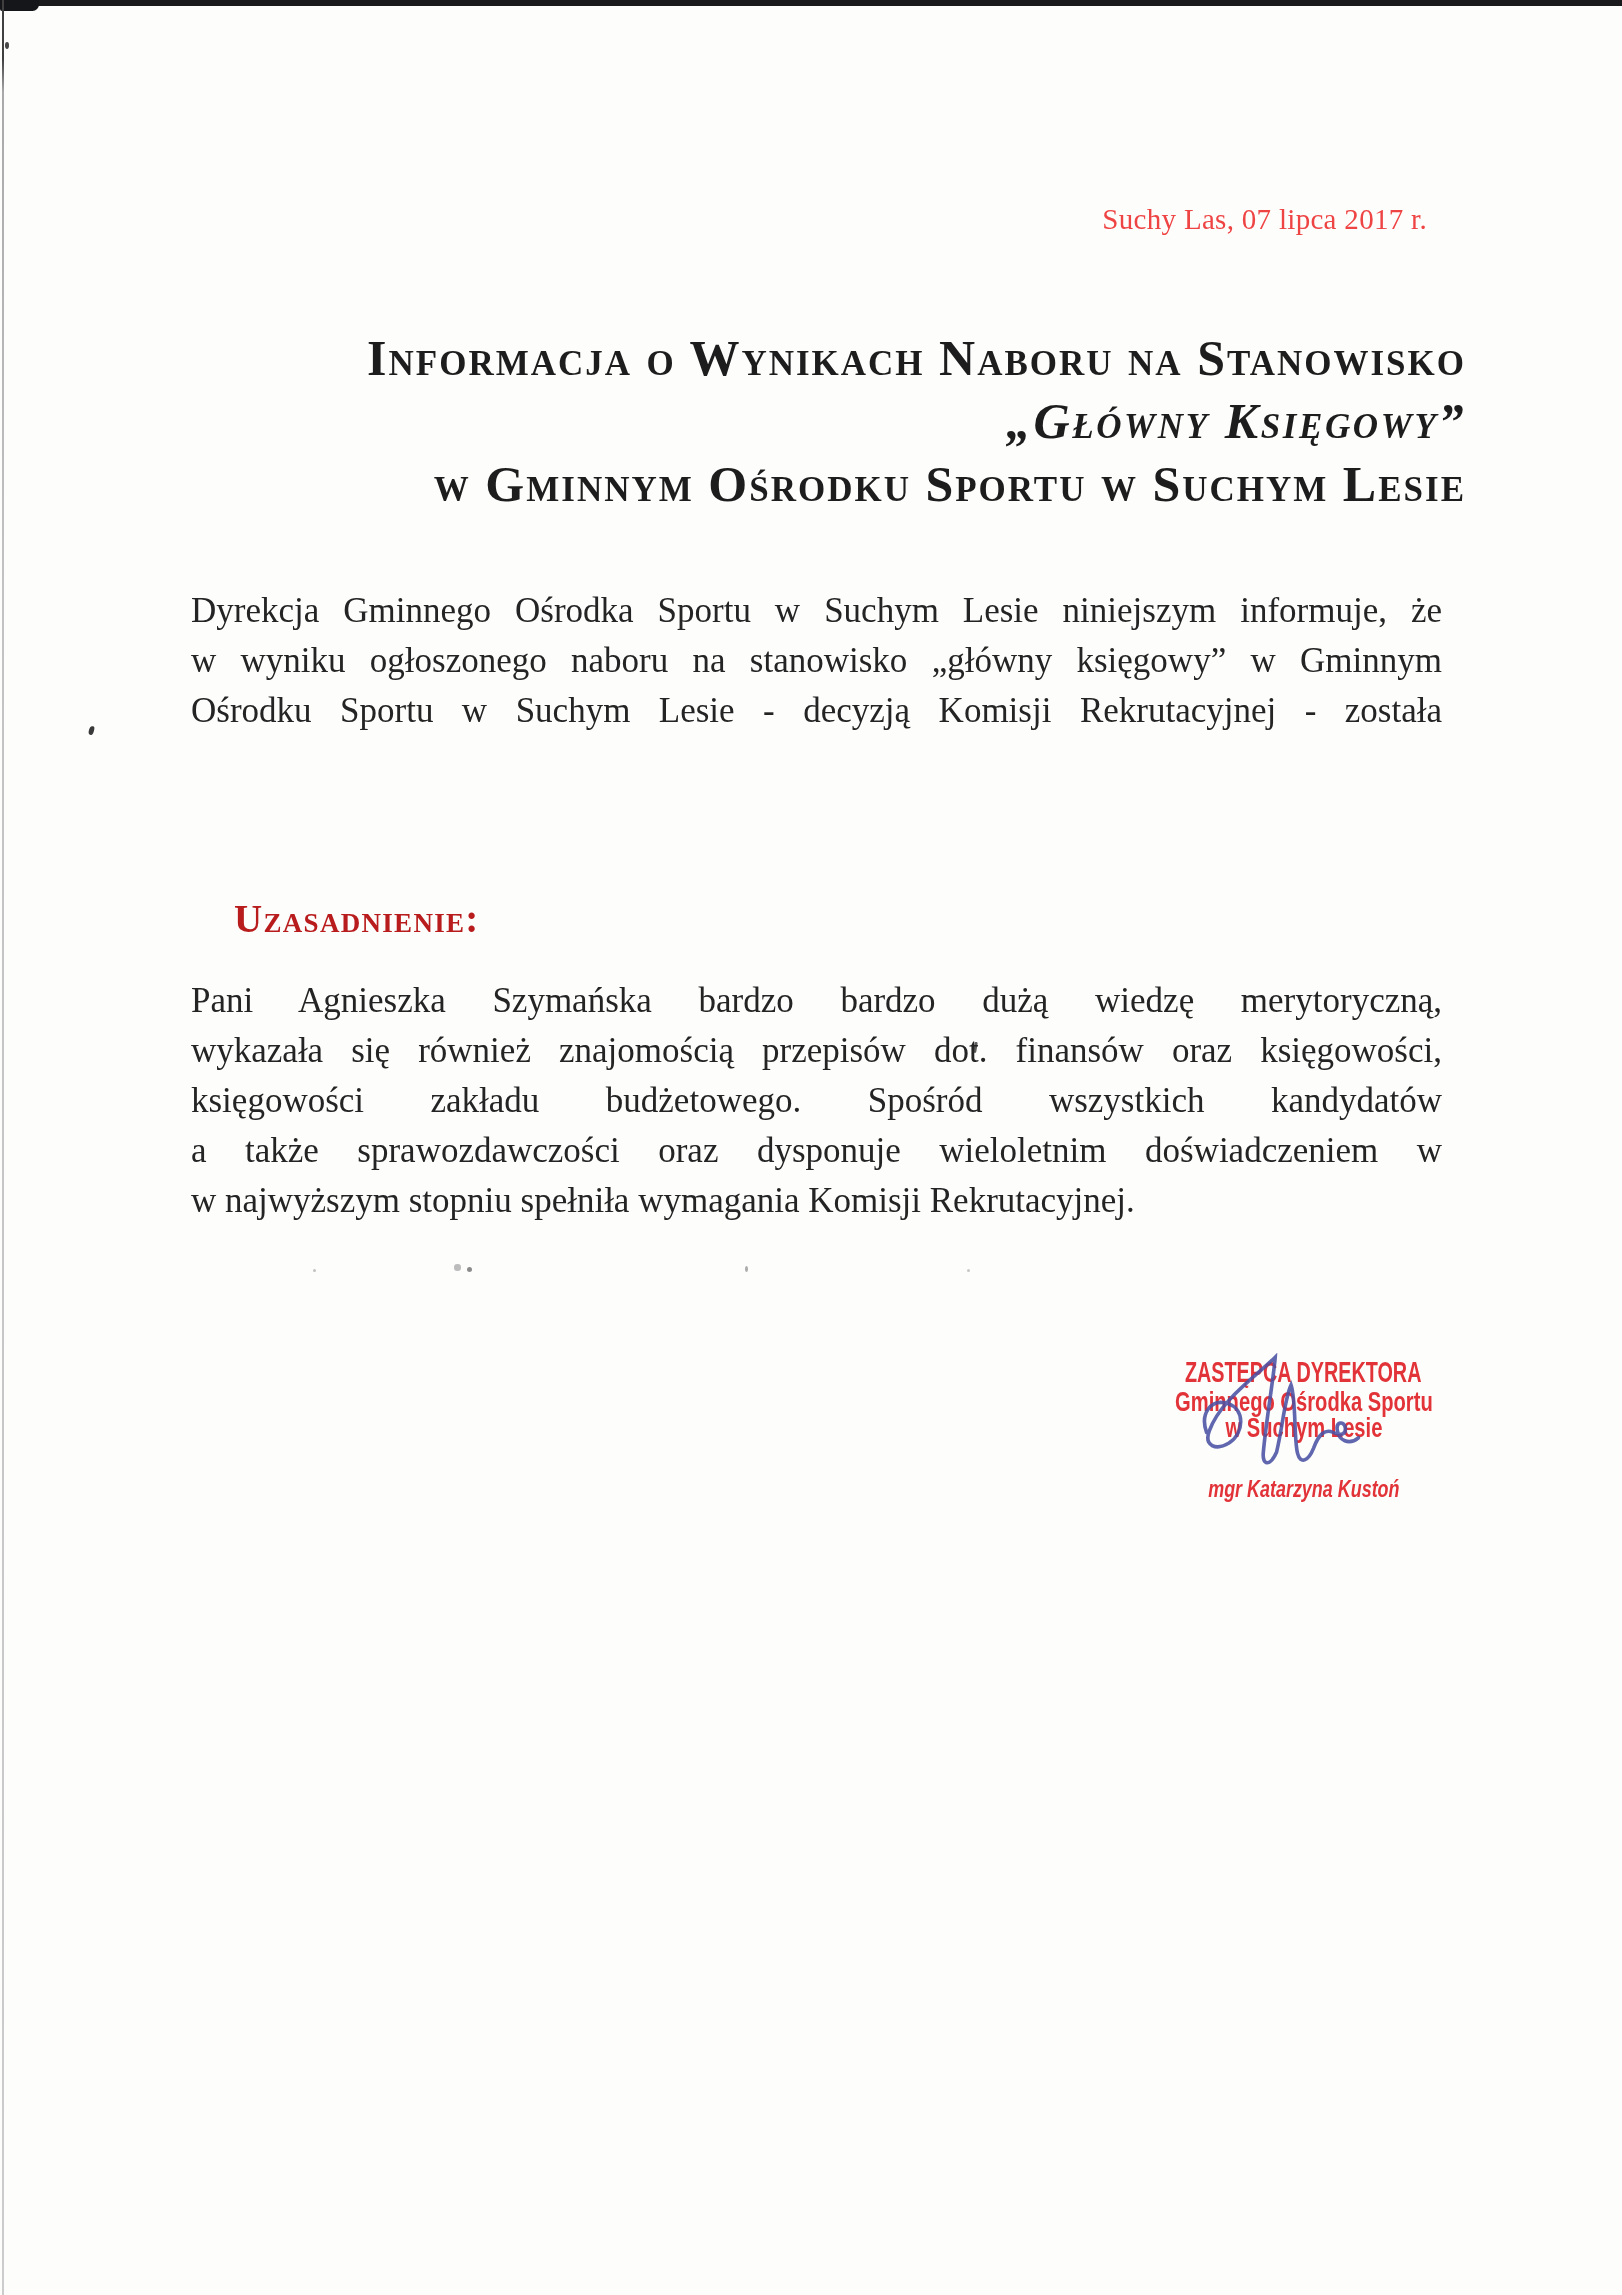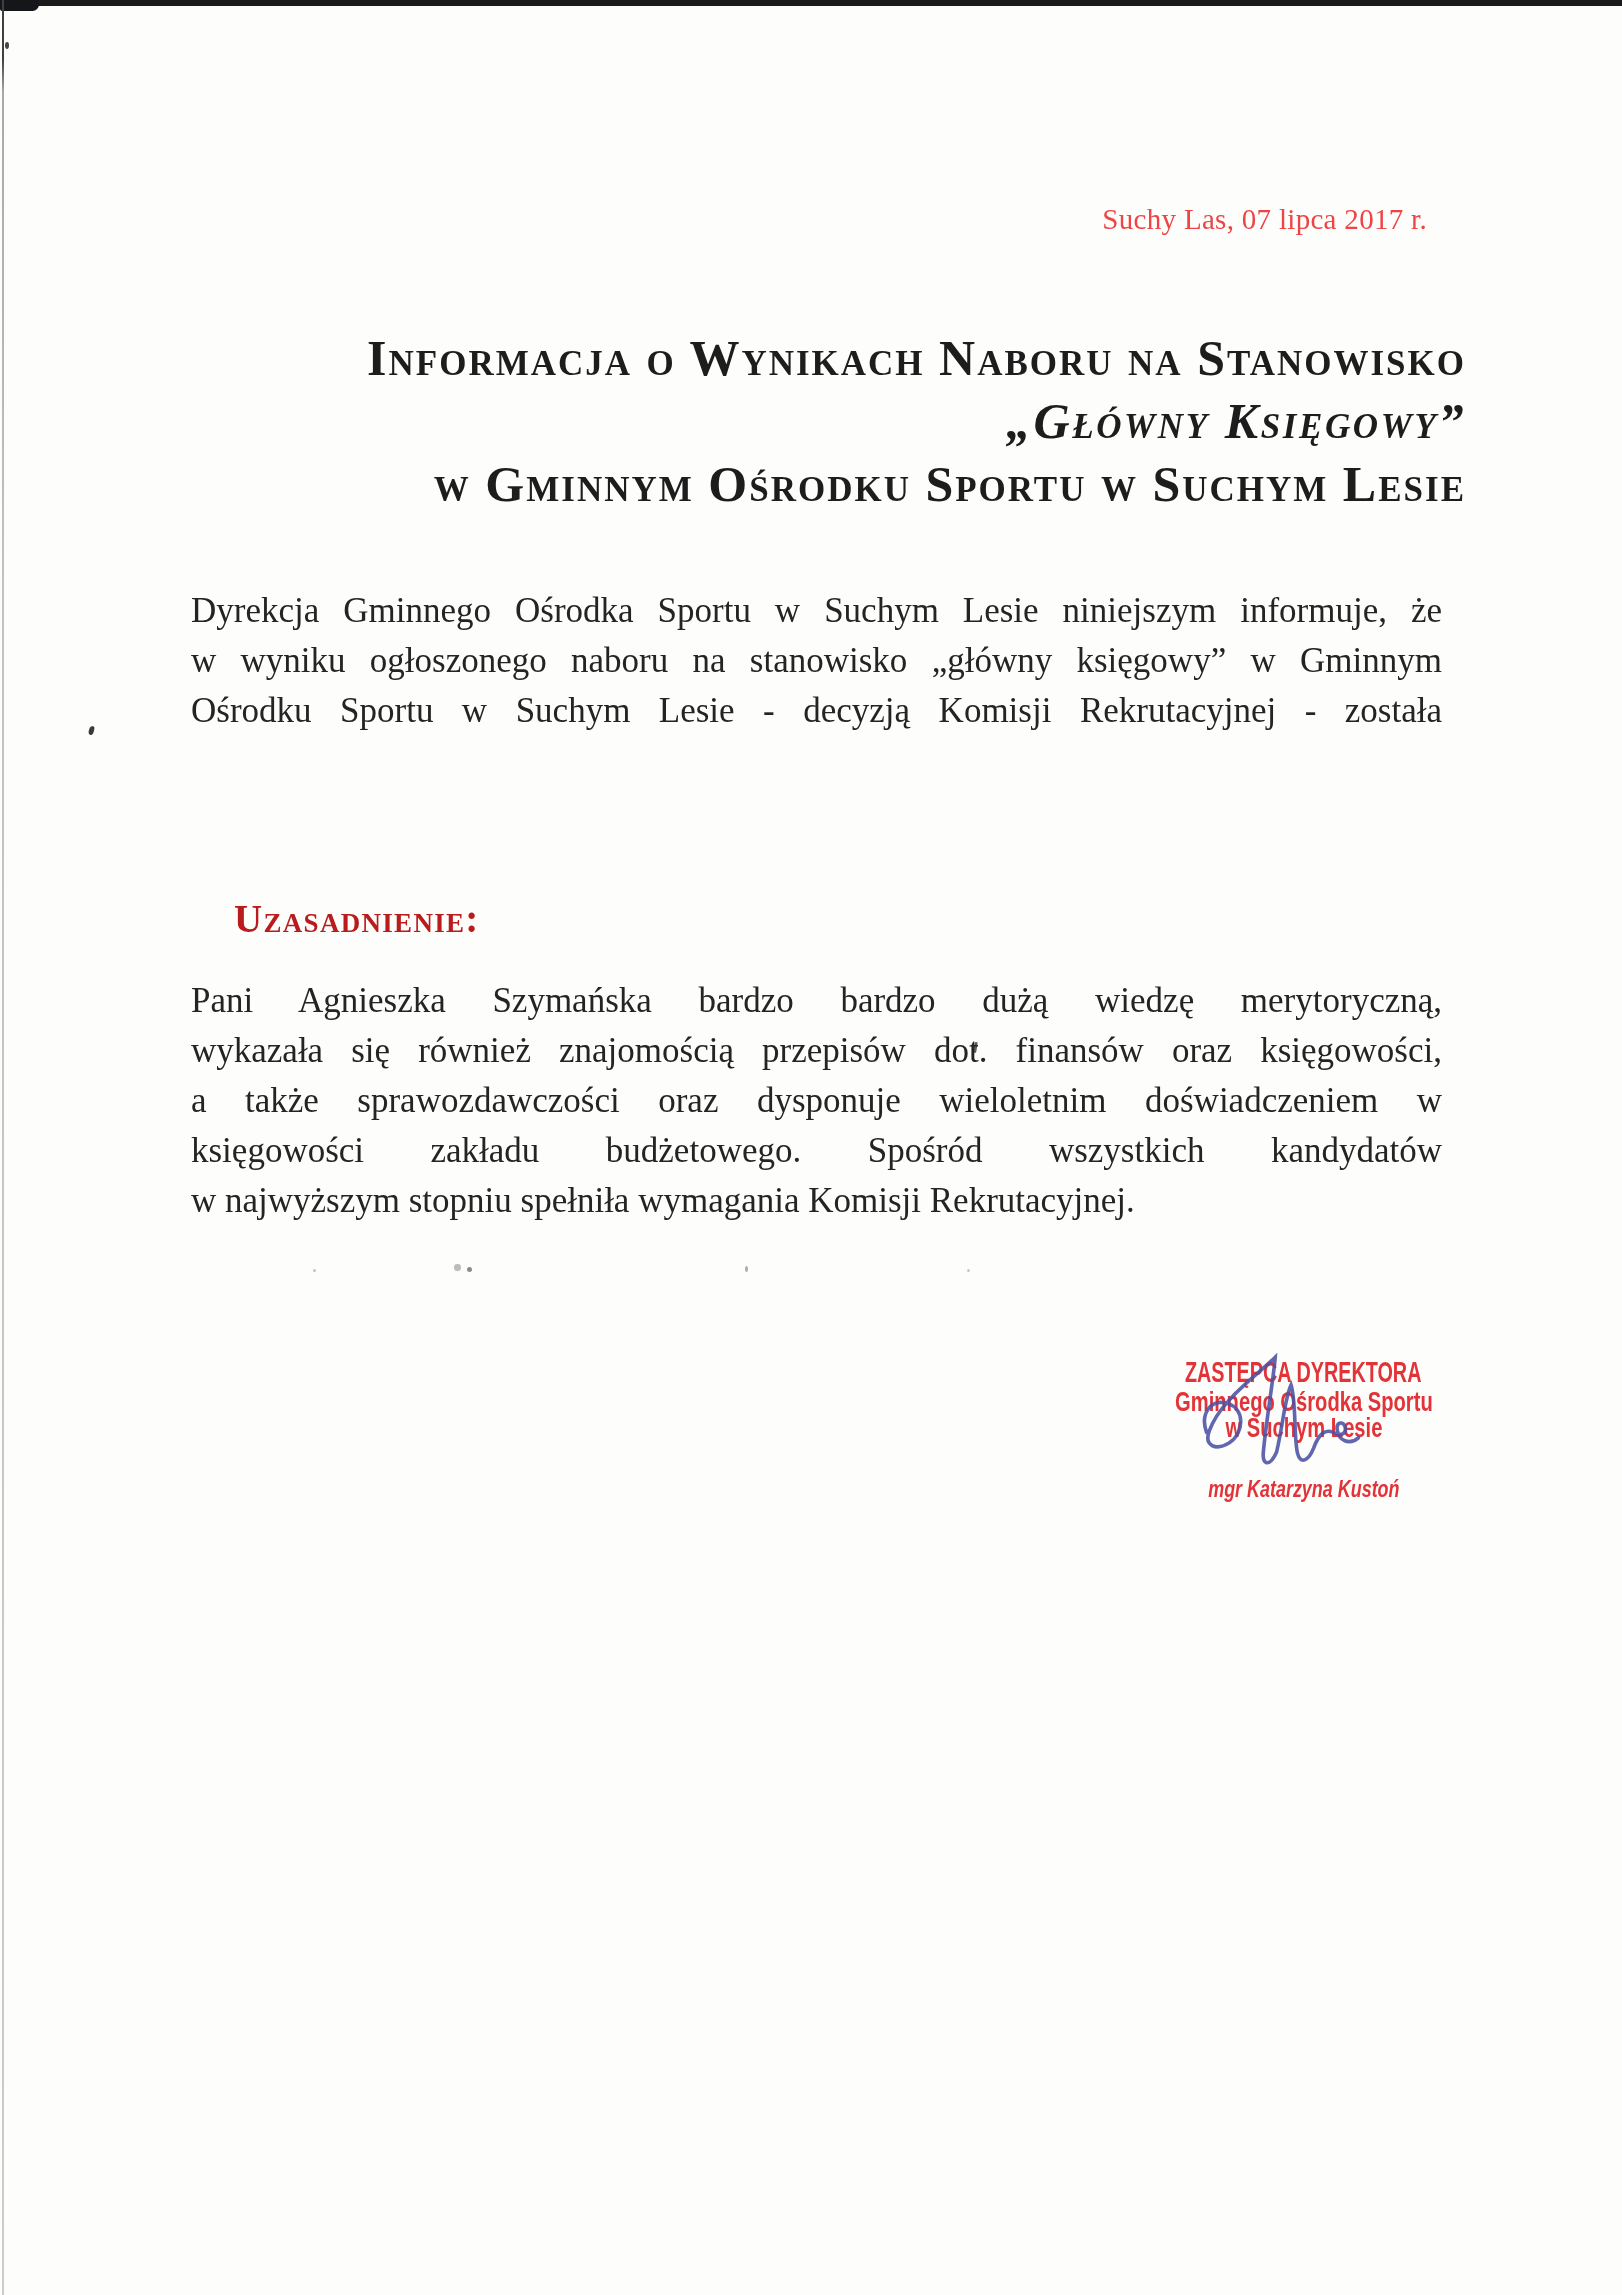--- a/index.html
+++ b/index.html
@@ -90,22 +90,22 @@
     <div class="jline">Dyrekcja Gminnego Ośrodka Sportu w Suchym Lesie niniejszym informuje, że</div>
     <div class="jline">w wyniku ogłoszonego naboru na stanowisko „główny księgowy” w Gminnym</div>
     <div class="jline">Ośrodku Sportu w Suchym Lesie - decyzją Komisji Rekrutacyjnej - została</div>
   </div>
 
   <div class="section-heading">Uzasadnienie:</div>
 
   <div class="para para-just">
     <div class="jline">Pani Agnieszka Szymańska bardzo bardzo dużą wiedzę merytoryczną,</div>
     <div class="jline">wykazała się również znajomością przepisów dot. finansów oraz księgowości,</div>
+    <div class="jline">księgowości zakładu budżetowego. Spośród wszystkich kandydatów</div>
     <div class="jline">a także sprawozdawczości oraz dysponuje wieloletnim doświadczeniem w</div>
-    <div class="jline">księgowości zakładu budżetowego. Spośród wszystkich kandydatów</div>
     <div class="jline last">w najwyższym stopniu spełniła wymagania Komisji Rekrutacyjnej.</div>
   </div>
 
   <div class="stamp" style="color:#e23338;">
     <div class="s1"><span>ZASTĘPCA DYREKTORA</span></div>
     <div class="s2"><span>Gminnego Ośrodka Sportu</span></div>
     <div class="s3"><span>w Suchym Lesie</span></div>
     <div class="signer"><span>mgr Katarzyna Kustoń</span></div>
   </div>
 

